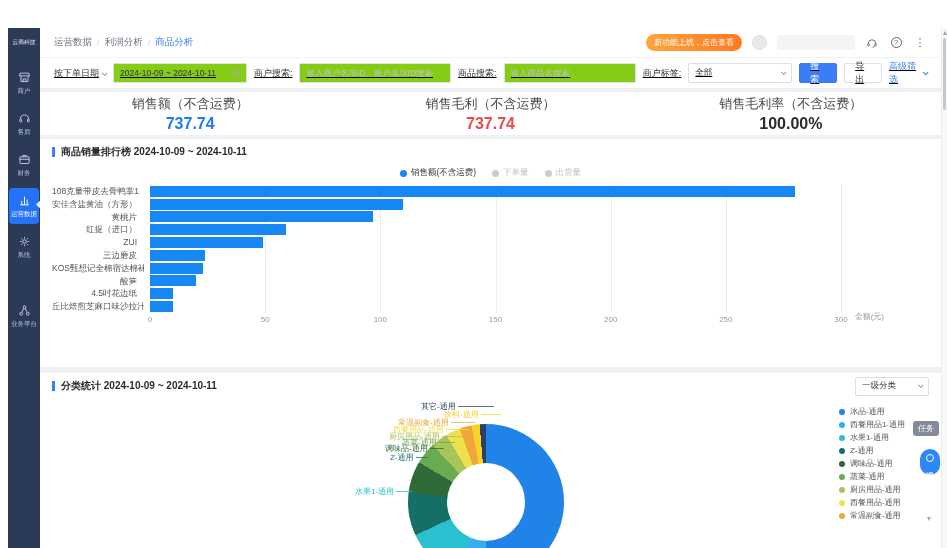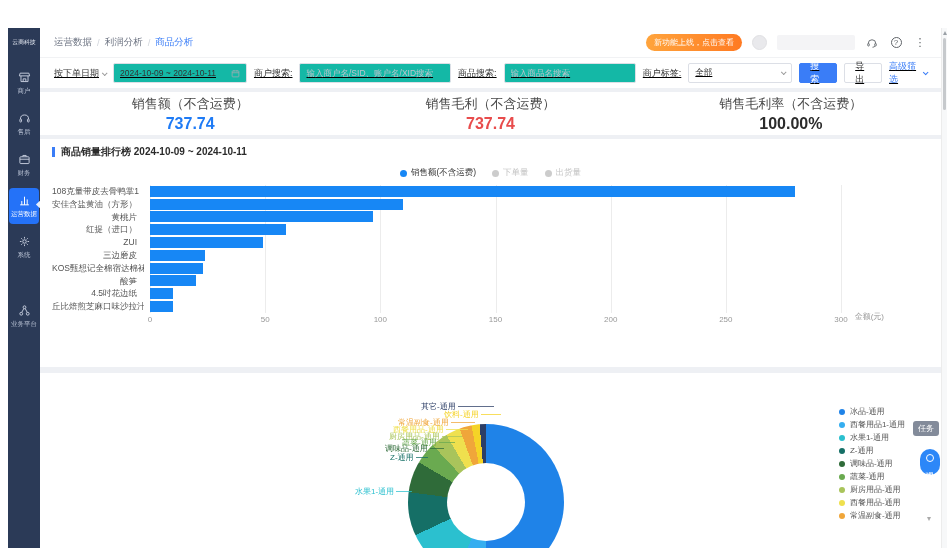--- a/index.html
+++ b/index.html
@@ -35,21 +35,21 @@
   .redacted-name { width:78px; height:15px; background:#f4f4f6; border-radius:2px; }
   .top-icon { width:14px; height:14px; display:flex; align-items:center; justify-content:center; color:#5f6368; cursor:pointer; }
   .top-icon svg { width:12px; height:12px; stroke:#5f6368; }
   .help-circle { width:11px; height:11px; border:1px solid #5f6368; border-radius:50%; font-size:8px; line-height:10px; text-align:center; color:#5f6368; }
   .kebab { font-size:11px; color:#5f6368; letter-spacing:0; }
 
   
   .filterbar { top:30px; height:30px; display:flex; align-items:center; padding:0 14px; gap:7px;text-decoration:underline; }
   .f-label { font-size:9px; color:#333; white-space:nowrap; }
   .chev { display:inline-block; width:4px; height:4px; border-right:1px solid #999; border-bottom:1px solid #999; transform:rotate(45deg) translateY(-1px); margin-left:3px; }
-  .inputbox { height:20px; border:1px solid #dcdfe6; border-radius:2px; background:#14b8a6; display:flex; align-items:center; padding:0 6px; font-size:8.5px; color:#333; }
+  .inputbox { height:20px; border:1px solid #dcdfe6; border-radius:2px; background:#84cc16; display:flex; align-items:center; padding:0 6px; font-size:8.5px; color:#333; }
   .inputbox.date { width:150px; justify-content:space-between; }
   .inputbox input { border:none; outline:none; width:100%; font-size:8.5px; color:#333; font-family:inherit; background:transparent; }
   .inputbox input::placeholder { color:#c0c4cc; }
   .w-merchant { width:170px; } .w-product { width:148px; }
   .selectbox { width:116px; height:20px; border:1px solid #dcdfe6; border-radius:2px; display:flex; align-items:center; justify-content:space-between; padding:0 6px; font-size:8.5px; color:#333; cursor:pointer; }
   .btn { height:20px; padding:0 10px; font-size:9px; border-radius:2px; display:flex; align-items:center; cursor:pointer; }
   .btn-primary { background:#3a7df7; color:#fff; border:1px solid #3a7df7; }
   .btn-plain { background:#fff; color:#333; border:1px solid #dcdfe6; }
   .adv-filter { margin-left:auto; font-size:9px; color:#3a7df7; display:flex; align-items:center; cursor:pointer; }
   .adv-filter .chev { border-color:#3a7df7; }
@@ -311,20 +311,28 @@
             <span class="tick" style="left: 50%;">150</span>
             <span class="tick" style="left: 66.6667%;">200</span>
             <span class="tick" style="left: 83.3333%;">250</span>
             <span class="tick" style="left: 100%;">300</span>
           </div>
         <span class="axis-unit">金额(元)</span>
       </div>
     </div>
 
     <div class="panel piecard">
+      <div class="card-title-row">
+        <span class="accent"></span>
+        <span class="card-title">分类统计 2024-10-09 ~ 2024-10-11</span>
+        <span class="pie-dropdown">
+          <span>一级分类</span>
+          <span class="chev"></span>
+        </span>
+      </div>
       <div class="donut" style="background: conic-gradient(rgb(31, 131, 232) 0deg, rgb(31, 131, 232) 180deg, rgb(53, 174, 240) 180deg, rgb(53, 174, 240) 201.6deg, rgb(43, 192, 207) 201.6deg, rgb(43, 192, 207) 244.8deg, rgb(21, 111, 102) 244.8deg, rgb(21, 111, 102) 277.2deg, rgb(47, 107, 57) 277.2deg, rgb(47, 107, 57) 300.6deg, rgb(106, 170, 80) 300.6deg, rgb(106, 170, 80) 316.8deg, rgb(169, 196, 91) 316.8deg, rgb(169, 196, 91) 329.4deg, rgb(239, 224, 78) 329.4deg, rgb(239, 224, 78) 340.2deg, rgb(240, 166, 58) 340.2deg, rgb(240, 166, 58) 349.2deg, rgb(245, 211, 39) 349.2deg, rgb(245, 211, 39) 355.32deg, rgb(44, 62, 102) 355.32deg, rgb(44, 62, 102) 360deg);"></div>
       <div class="hole"></div>
       <div id="pie-labels">
           <div class="plabel" style="left: 381px; top: 28px; color: rgb(44, 62, 102);">
             <span>其它-通用</span>
             <span class="lline" style="width: 36px;"></span>
           </div>
           <div class="plabel" style="left: 404px; top: 36px; color: rgb(245, 211, 39);">
             <span>饮料-通用</span>
             <span class="lline" style="width: 20px;"></span>

